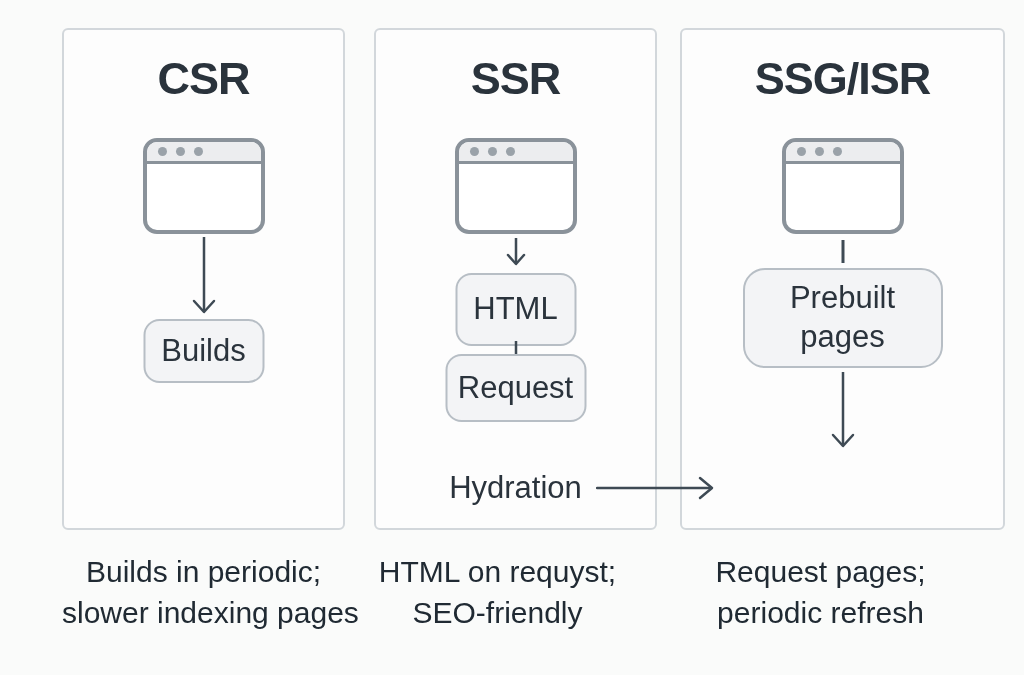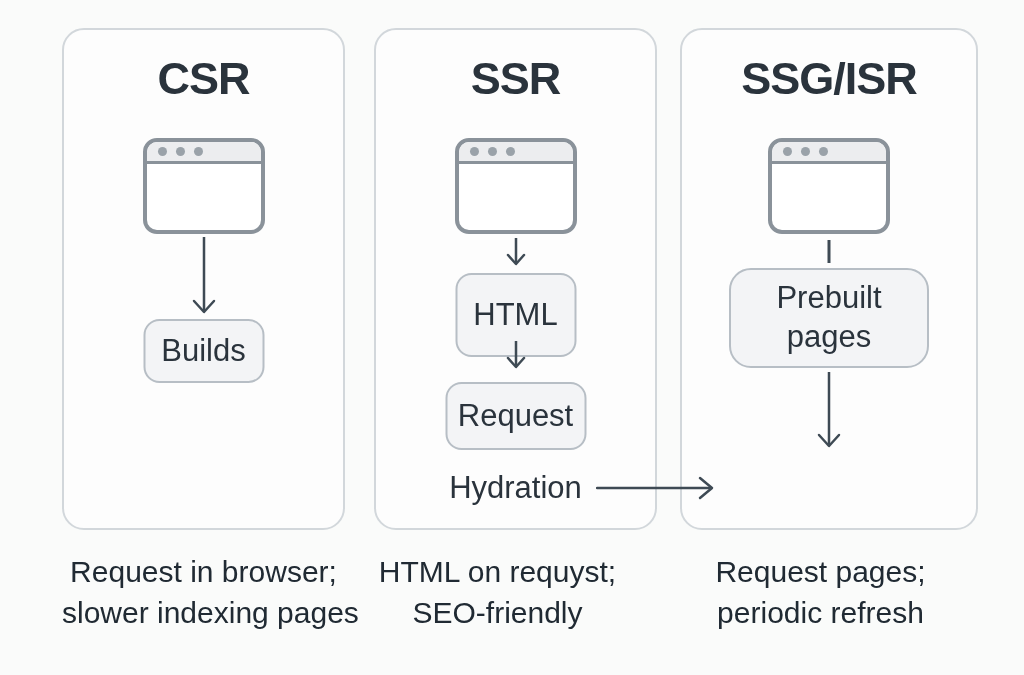--- a/index.html
+++ b/index.html
@@ -7,22 +7,22 @@
     --node-bg:#f3f4f6; --node-border:#b7bec5;
     --icon-border:#8a929a; --bar-bg:#ecedef; --dot:#9aa2a9;
     --arrow:#3e4a54; --ink:#2a333c; --caption:#202a33;
   }
   *{margin:0;padding:0;box-sizing:border-box;}
   html,body{width:1024px;height:675px;}
   body{font-family:"Liberation Sans",sans-serif;background:var(--bg);}
   .canvas{position:relative;width:1024px;height:675px;background:var(--bg);overflow:hidden;}
 
   .panel{position:absolute;top:28px;width:283px;height:502px;background:var(--panel-bg);
-         border:2.5px solid var(--panel-border);border-radius:22px;text-decoration:underline;}
-  .p1{left:62px}.p2{left:374px}.p3{left:680px;width:298px}
+         border:2.5px solid var(--panel-border);border-radius:6px;text-decoration:underline;}
+  .p1{left:62px}.p2{left:374px}.p3{left:680px;width:325px}
 
   .title{position:absolute;top:24px;left:0;right:0;text-align:center;
          font-size:45px;line-height:50px;font-weight:600;color:var(--ink);letter-spacing:-1px;}
 
   .browser{position:absolute;top:108px;left:50%;transform:translateX(-50%);
            width:122px;height:96px;border:4px solid var(--icon-border);
            border-radius:14px;background:#ffffff;overflow:hidden;}
   .browser-bar{height:22px;background:var(--bar-bg);border-bottom:3.5px solid var(--icon-border);
                display:flex;align-items:center;gap:9px;padding-left:11px;}
   .dot{width:9px;height:9px;border-radius:50%;background:var(--dot);flex:0 0 auto;}
@@ -33,22 +33,22 @@
   .av-s1{top:208px;}
   .av-s2{top:311px;}
   .av-p3{top:342px;}
   .connector{top:210px;width:3px;height:23px;background:var(--arrow);}
 
   .node{position:absolute;left:50%;transform:translateX(-50%);
         background:var(--node-bg);border:2.5px solid var(--node-border);border-radius:16px;
         display:flex;align-items:center;justify-content:center;text-align:center;
         color:var(--ink);font-size:31px;font-weight:500;line-height:1.25;}
   .n-builds{top:289px;width:121px;height:64px;}
-  .n-html{top:243px;width:121px;height:84px;}
-  .n-request{top:352px;width:141px;height:68px;}
+  .n-html{top:243px;width:121px;height:73px;}
+  .n-request{top:324px;width:141px;height:68px;}
   .n-prebuilt{top:238px;width:200px;height:100px;border-radius:22px;padding:0 28px;}
 
   .flow-label{position:absolute;top:440px;left:0;right:0;text-align:center;
               font-size:31px;font-weight:500;color:var(--ink);line-height:36px;}
 
   .h-arrow{position:absolute;left:596px;top:475px;color:var(--arrow);}
   .h-arrow svg{display:block;}
 
   .caption{position:absolute;top:551px;width:283px;text-align:center;
            font-size:30px;font-weight:500;color:var(--caption);line-height:41px;white-space:nowrap;}
@@ -123,21 +123,21 @@
   </section>
 
   <div class="h-arrow">
     <svg width="126" height="26" viewBox="0 0 126 26" fill="none" stroke="currentColor" stroke-width="2.5" stroke-linecap="round" stroke-linejoin="round">
       <line x1="1" y1="13" x2="113" y2="13"></line>
         <polyline points="104,3 116,13 104,23"></polyline>
     </svg>
   </div>
 
   <div class="caption c1">
-    <div>Request in browser;</div>
+    <div>Builds in periodic;</div>
     <div>slower indexing pages</div>
   </div>
   <div class="caption c2">
     <div>HTML on requyst;</div>
     <div>SEO-friendly</div>
   </div>
   <div class="caption c3">
     <div>Request pages;</div>
     <div>periodic refresh</div>
   </div>

